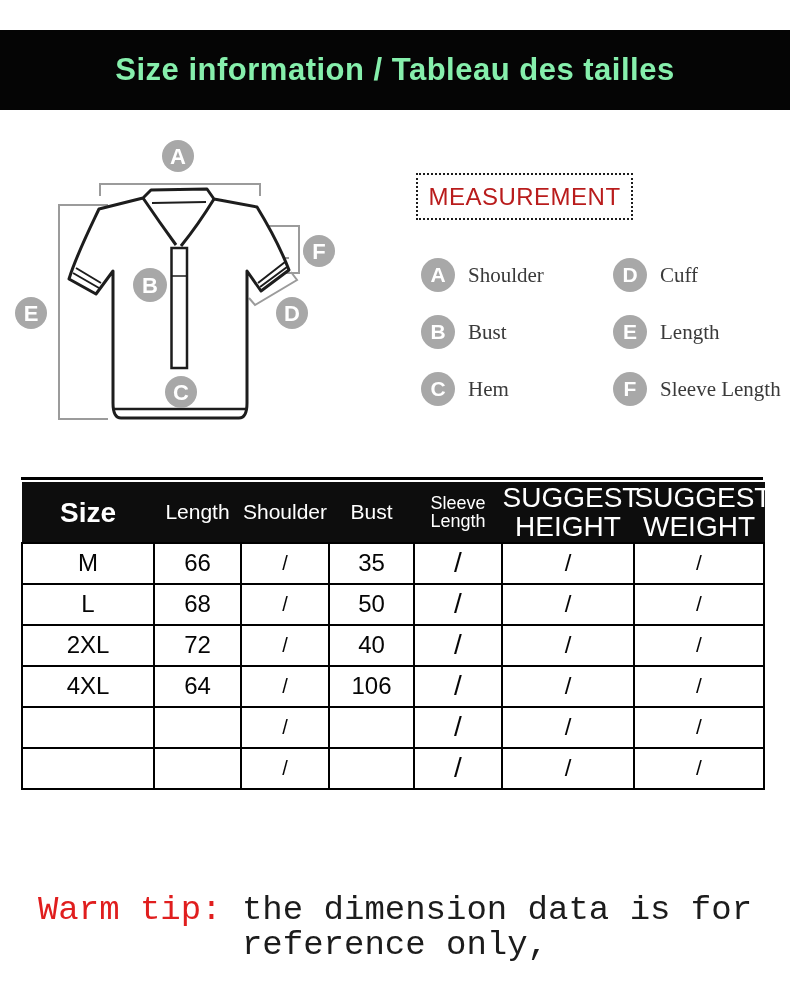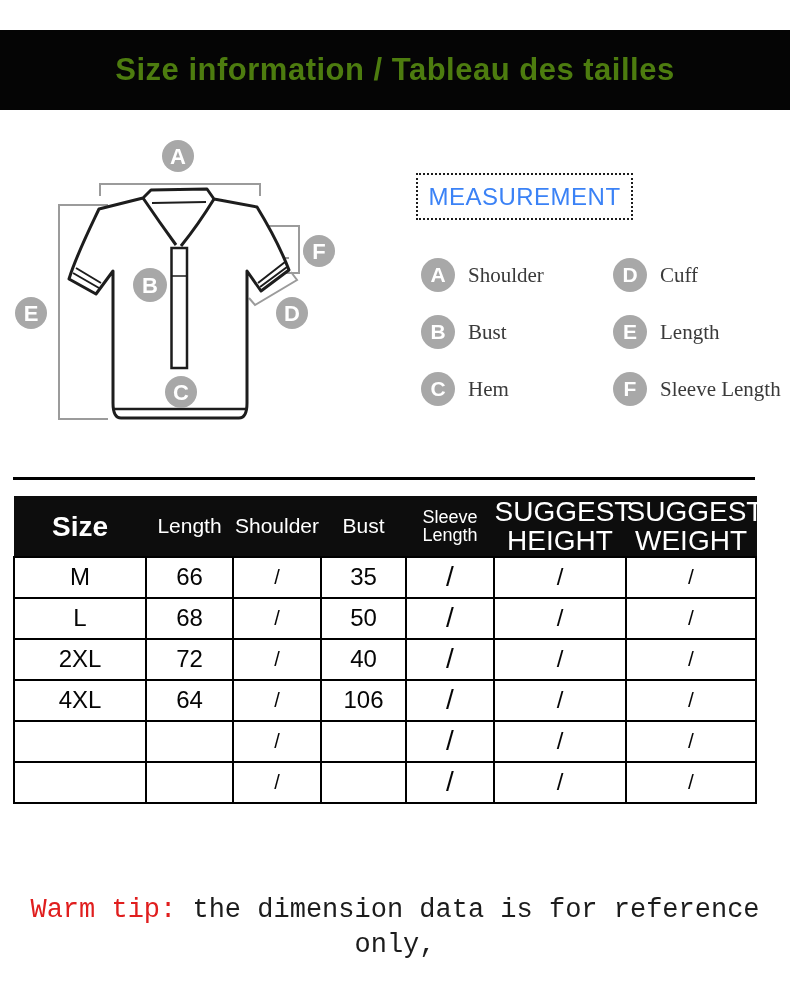--- a/index.html
+++ b/index.html
@@ -8,48 +8,48 @@
     position:relative; width:790px; height:991px; background:#fff;
     font-family:"Liberation Sans", sans-serif; overflow:hidden;
   }
 
   
   .title-bar {
     position:absolute; top:30px; left:0; width:790px; height:80px;
     background:#050505; display:flex; align-items:center; justify-content:center;
   }
   .title-bar h1 {
-    color:#4d7c0f; font-size:31px; font-weight:bold; letter-spacing:0.5px;
+    color:#86efac; font-size:31px; font-weight:bold; letter-spacing:0.5px;
     font-family:"Liberation Sans", sans-serif;
   }
 
   
   .shirt-svg { position:absolute; top:130px; left:0; width:400px; height:332px; }
 
   
   .measure-box {
     position:absolute; top:173px; left:416px; width:217px; height:47px;
     border:2px dotted #1c1c1c; display:flex; align-items:center; justify-content:center;
   }
-  .measure-box span { font-size:24px; color:#3b82f6; letter-spacing:0.5px; }
+  .measure-box span { font-size:24px; color:#b91c1c; letter-spacing:0.5px; }
 
   .legend-item { position:absolute; display:flex; align-items:center; gap:13px; }
   .legend-circle {
     width:34px; height:34px; border-radius:50%; background:#a8a8a8; flex:0 0 34px;
     color:#fff; font-weight:bold; font-size:21px;
     display:flex; align-items:center; justify-content:center;
   }
   .legend-label {
     font-family:"Liberation Serif", serif; font-size:21px; color:#3a3a3a;
   }
 
   
   .table-wrap {
-    position:absolute; top:477px; left:13px; width:742px;
-    border-top:3px solid #000; padding-top:16px;
+    position:absolute; top:477px; left:21px; width:742px;
+    border-top:3px solid #000; padding-top:2px;
   }
   table.size-table { border-collapse:collapse; table-layout:fixed; width:742px; }
   .size-table th {
     background:#0d0d0d; color:#fff; font-weight:normal;
     height:37px; line-height:1.05; vertical-align:middle; text-align:center;
     border:1px solid #0d0d0d; padding:0;
   }
   .size-table th.c1 { font-size:28px; font-weight:bold; }
   .size-table th.c2, .size-table th.c3, .size-table th.c4 { font-size:21px; }
   .size-table th.c5 { font-size:18px; }
@@ -59,21 +59,21 @@
     color:#050505; font-size:24px; background:#fff; padding:0;
   }
   .size-table td:nth-child(3) { font-size:20px; }
   .size-table td:nth-child(5) { font-size:28px; }
   .size-table td:nth-child(6) { font-size:24px; }
   .size-table td:nth-child(7) { font-size:21px; }
 
   
   .warm-tip {
     position:absolute; top:893px; left:0; width:790px; text-align:center;
-    font-family:"Liberation Mono", monospace; font-size:27px; color:#1c1c1c;
+    font-family:"Liberation Mono", monospace; font-size:34px; color:#1c1c1c;
     line-height:35px;
   }
   .warm-tip .tip-label { color:#e01e1e; }
 </style>
 </head>
 <body>
 
 <div class="page">
 
   <div class="title-bar">

